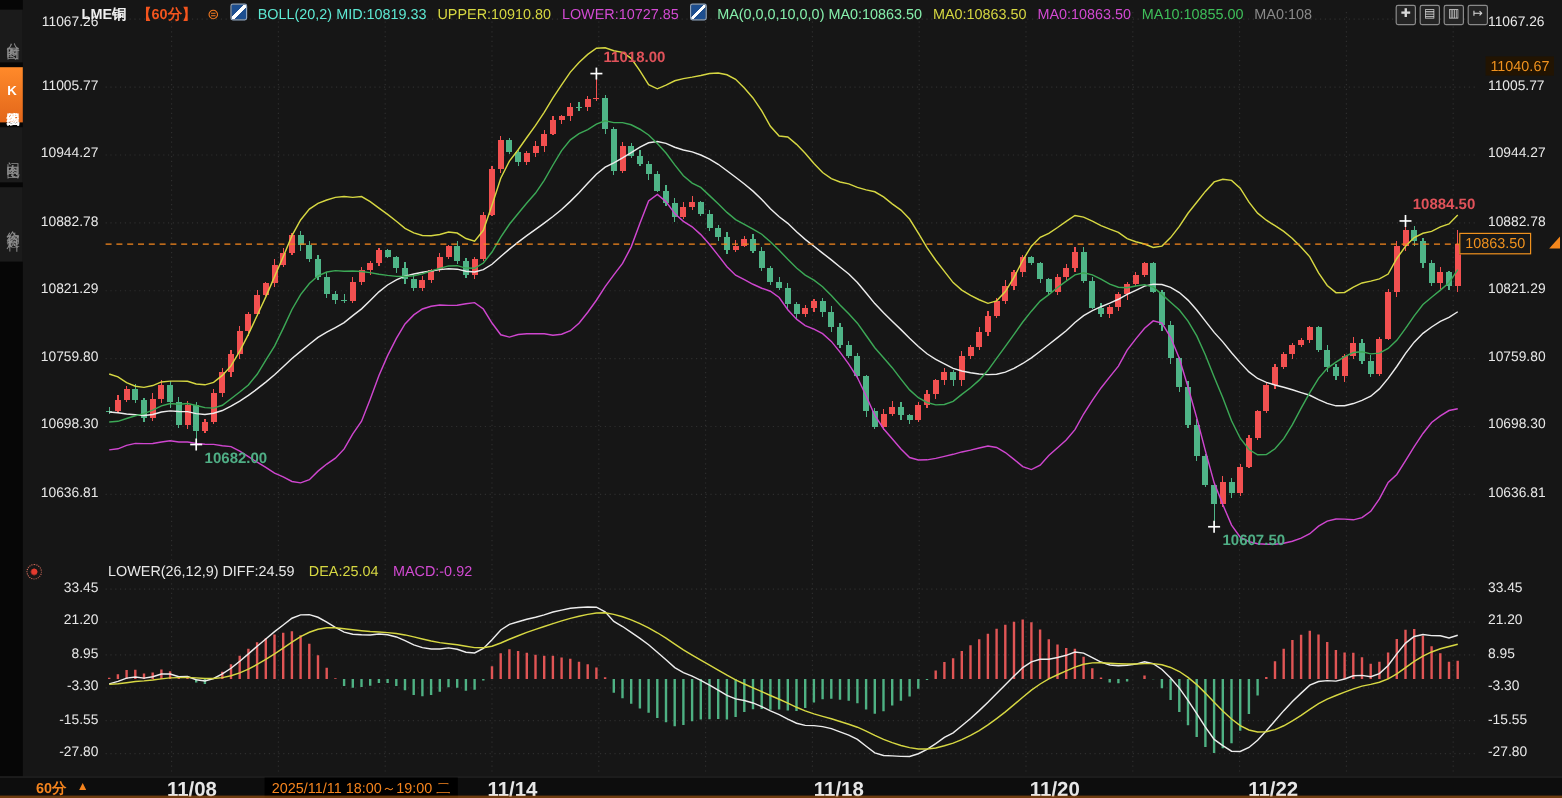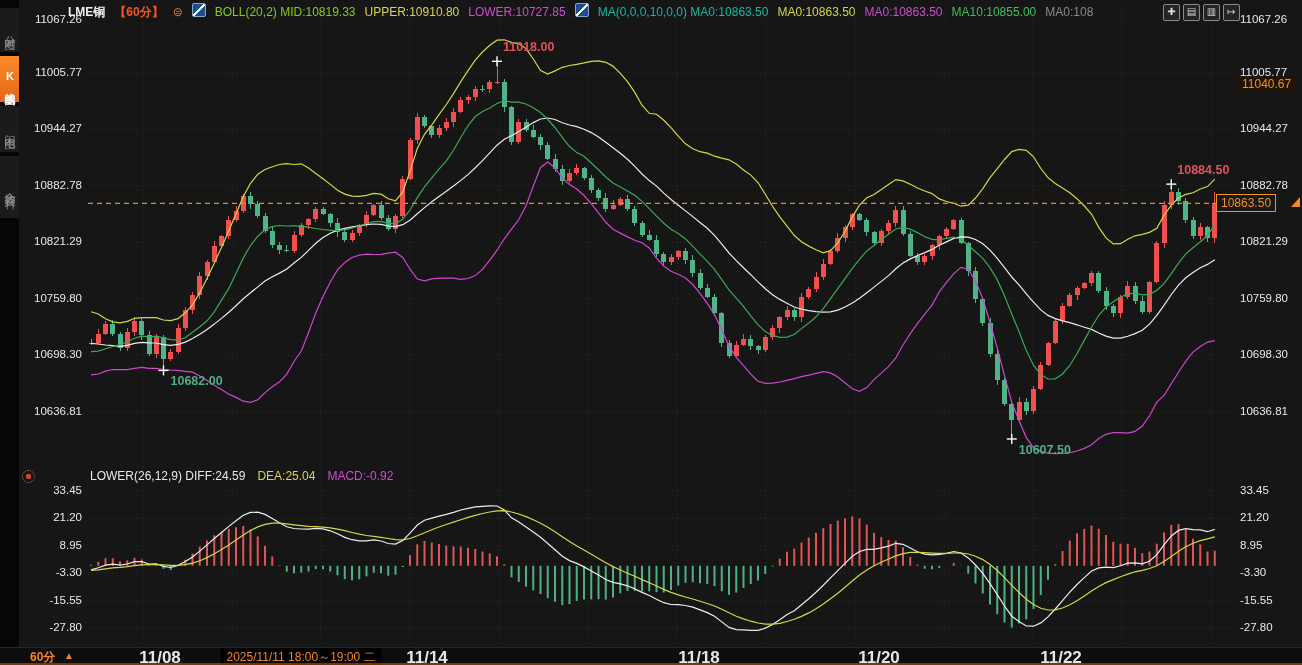--- a/index.html
+++ b/index.html
@@ -589,25 +589,25 @@
     <div class="vtab active" style="top:56px;height:46px;">K线图</div>
     <div class="vtab" style="top:106px;height:46px;">闪电图</div>
     <div class="vtab" style="top:156px;height:62px;">合约资料</div>
   </div>
 
   <div id="toolbar">
       <span class="seg" style="color: rgb(240, 240, 240); font-weight: bold;">LME铜</span>
       <span class="seg" style="color: rgb(244, 85, 30); font-weight: bold;">【60分】</span>
       <span class="seg" style="color: rgb(240, 120, 32);">⊜</span>
       <span class="mini-icon"></span>
-      <span class="seg" style="color: #84cc16;">BOLL(20,2) MID:10819.33</span>
+      <span class="seg" style="color: #5eead4;">BOLL(20,2) MID:10819.33</span>
       <span class="seg" style="color: rgb(214, 215, 66);">UPPER:10910.80</span>
       <span class="seg" style="color: rgb(210, 74, 210);">LOWER:10727.85</span>
       <span class="mini-icon"></span>
-      <span class="seg" style="color: #14b8a6;">MA(0,0,0,10,0,0) MA0:10863.50</span>
+      <span class="seg" style="color: #86efac;">MA(0,0,0,10,0,0) MA0:10863.50</span>
       <span class="seg" style="color: rgb(214, 215, 66);">MA0:10863.50</span>
       <span class="seg" style="color: rgb(210, 74, 210);">MA0:10863.50</span>
       <span class="seg" style="color: rgb(63, 191, 90);">MA10:10855.00</span>
       <span class="seg" style="color: rgb(138, 138, 138);">MA0:108</span>
     </div>
   <div id="tricons">
       <span class="ticon">✚</span>
       <span class="ticon">▤</span>
       <span class="ticon">▥</span>
       <span class="ticon">↦</span>
@@ -639,21 +639,21 @@
       <div class="ylab" style="top: 348.431px; left: 2px;">10698.30</div>
       <div class="ylab" style="top: 405px; left: 2px;">10636.81</div>
       <div class="ylab" style="top: 484px; left: 2px;">33.45</div>
       <div class="ylab" style="top: 511.4px; left: 2px;">21.20</div>
       <div class="ylab" style="top: 538.8px; left: 2px;">8.95</div>
       <div class="ylab" style="top: 566.2px; left: 2px;">-3.30</div>
       <div class="ylab" style="top: 593.6px; left: 2px;">-15.55</div>
       <div class="ylab" style="top: 621px; left: 2px;">-27.80</div>
     </div>
 
-  <div id="hi-box" style="top: 47px; margin-top: 29px;">11040.67</div>
+  <div id="hi-box" style="top: 47px;">11040.67</div>
   <div id="price-box" style="top: 194.453px;">10863.50</div>
 
   <div id="reddot"></div>
   <div id="macd-header">
     <span class="mh-0">LOWER(26,12,9) DIFF:24.59</span>
     <span class="mh-1">DEA:25.04</span>
     <span class="mh-2">MACD:-0.92</span>
   </div>
 
   <div id="bottom-bar">

